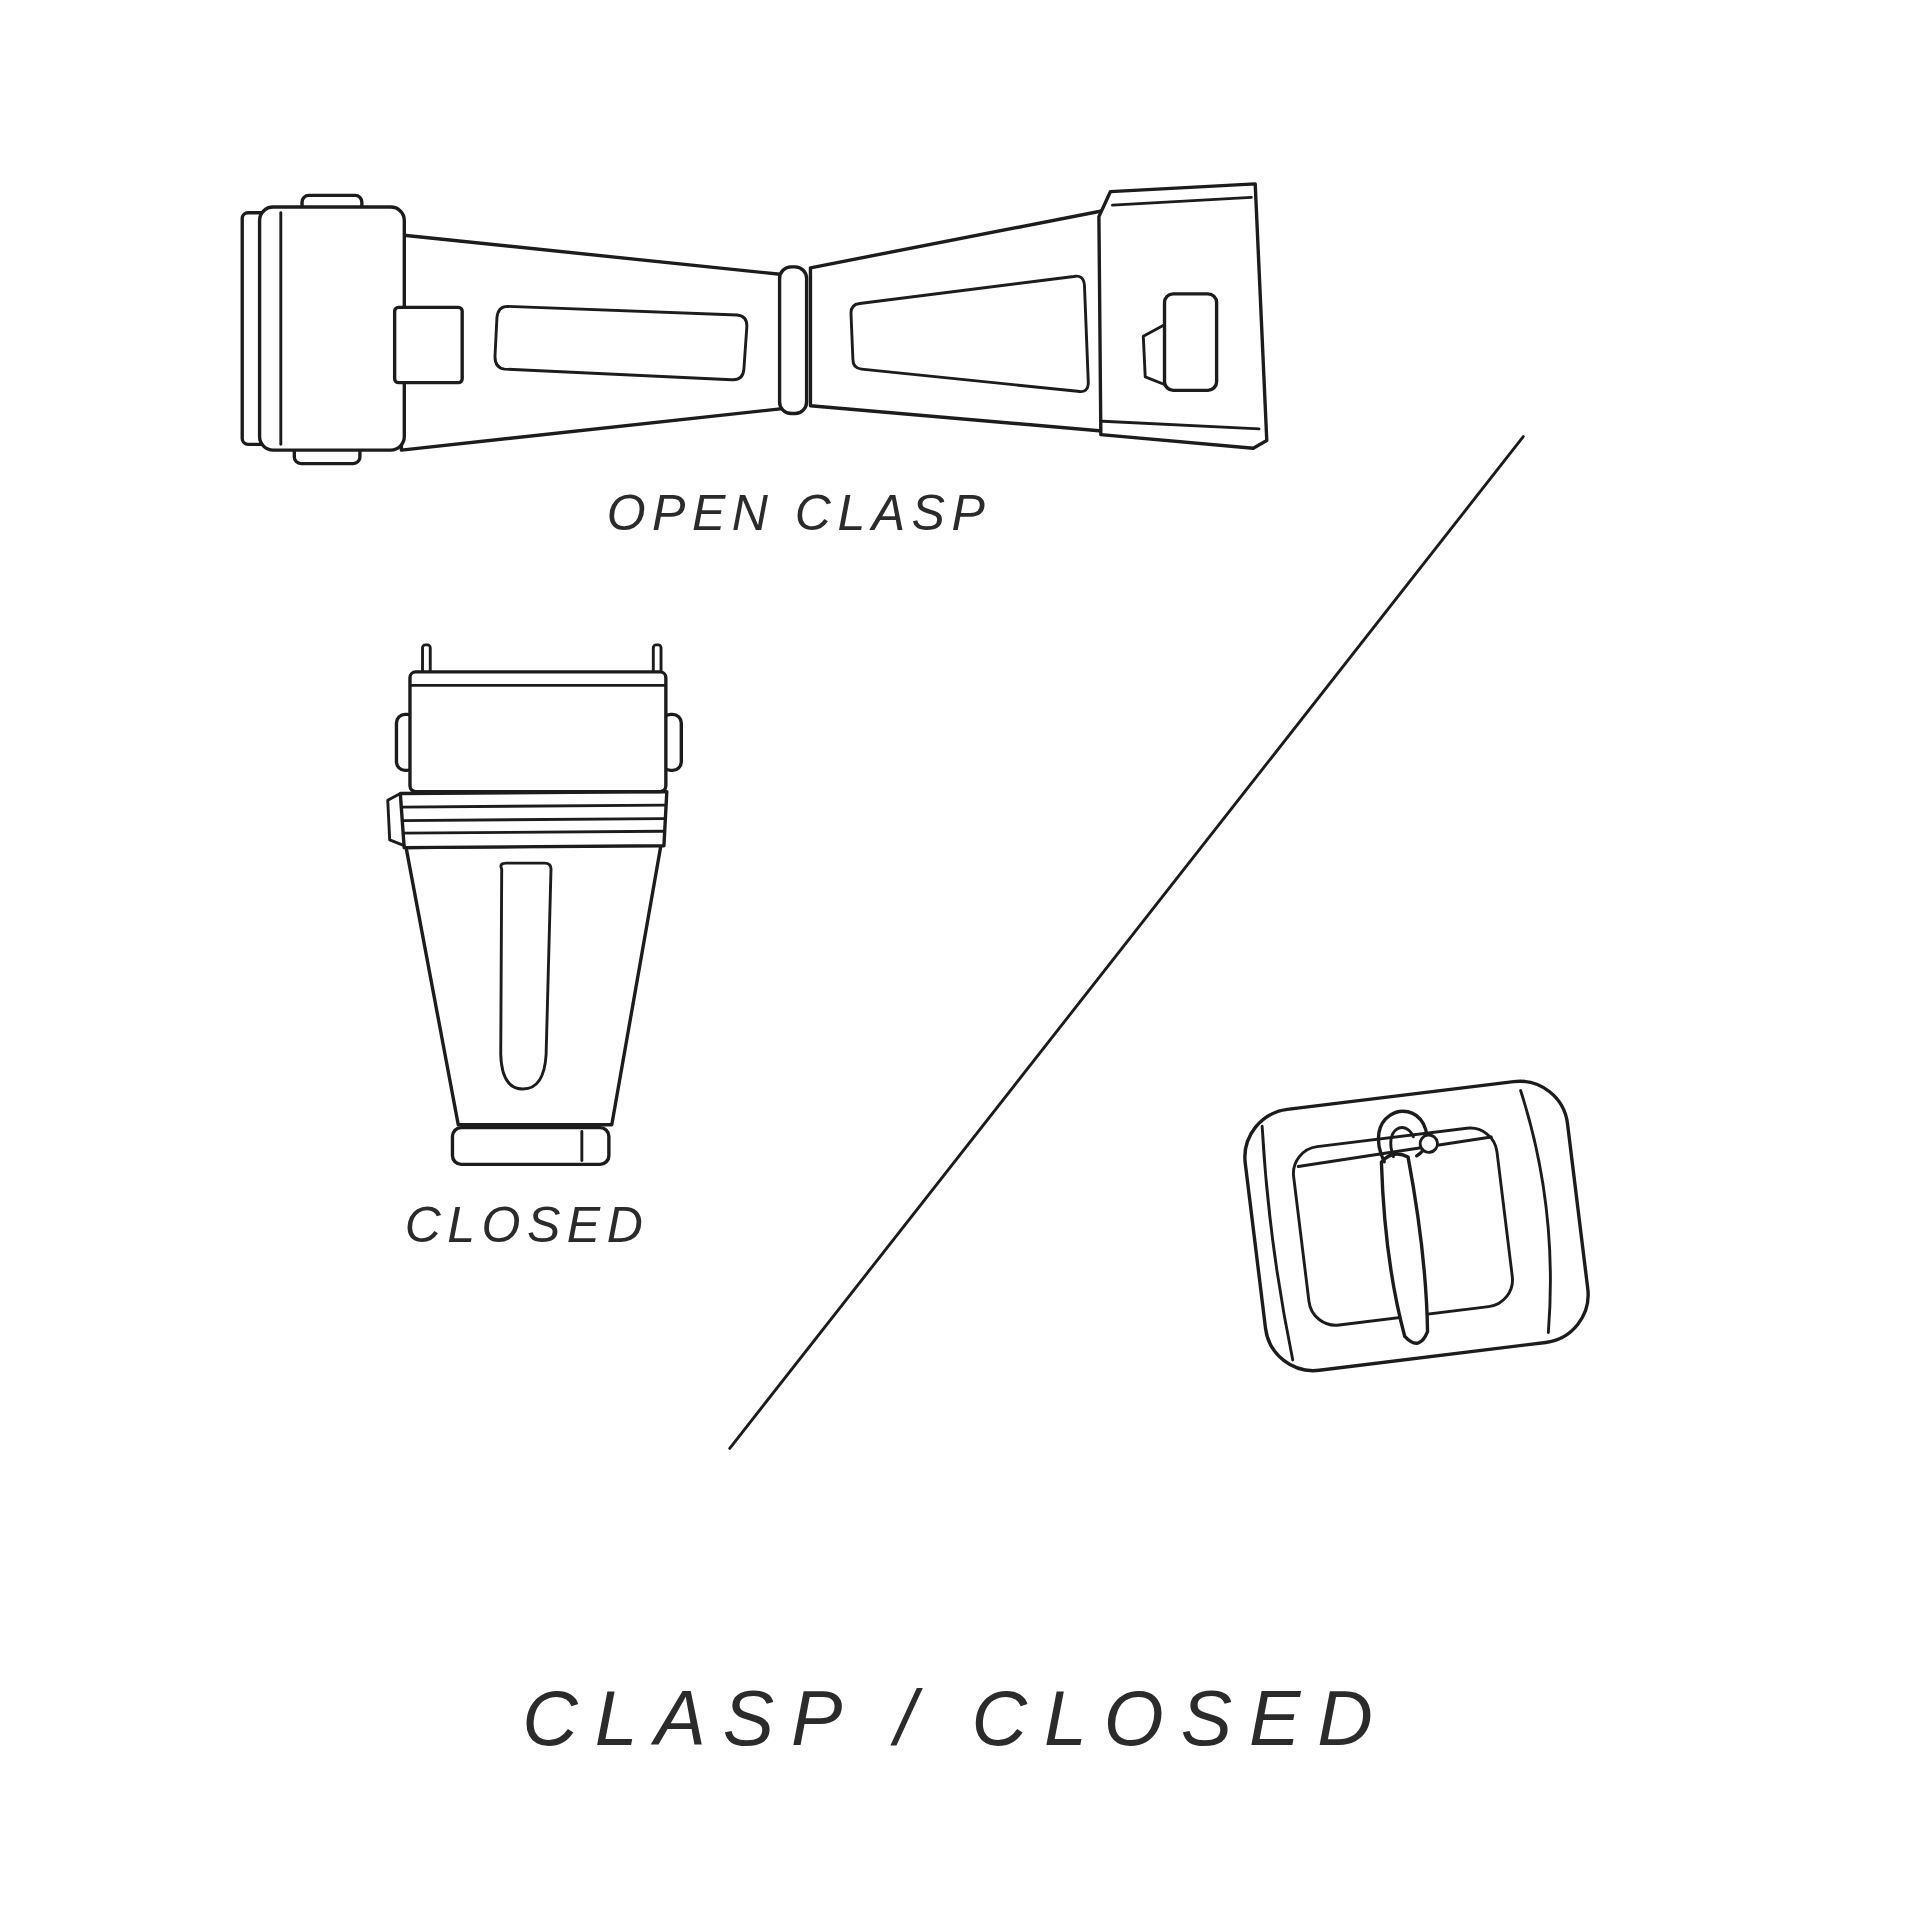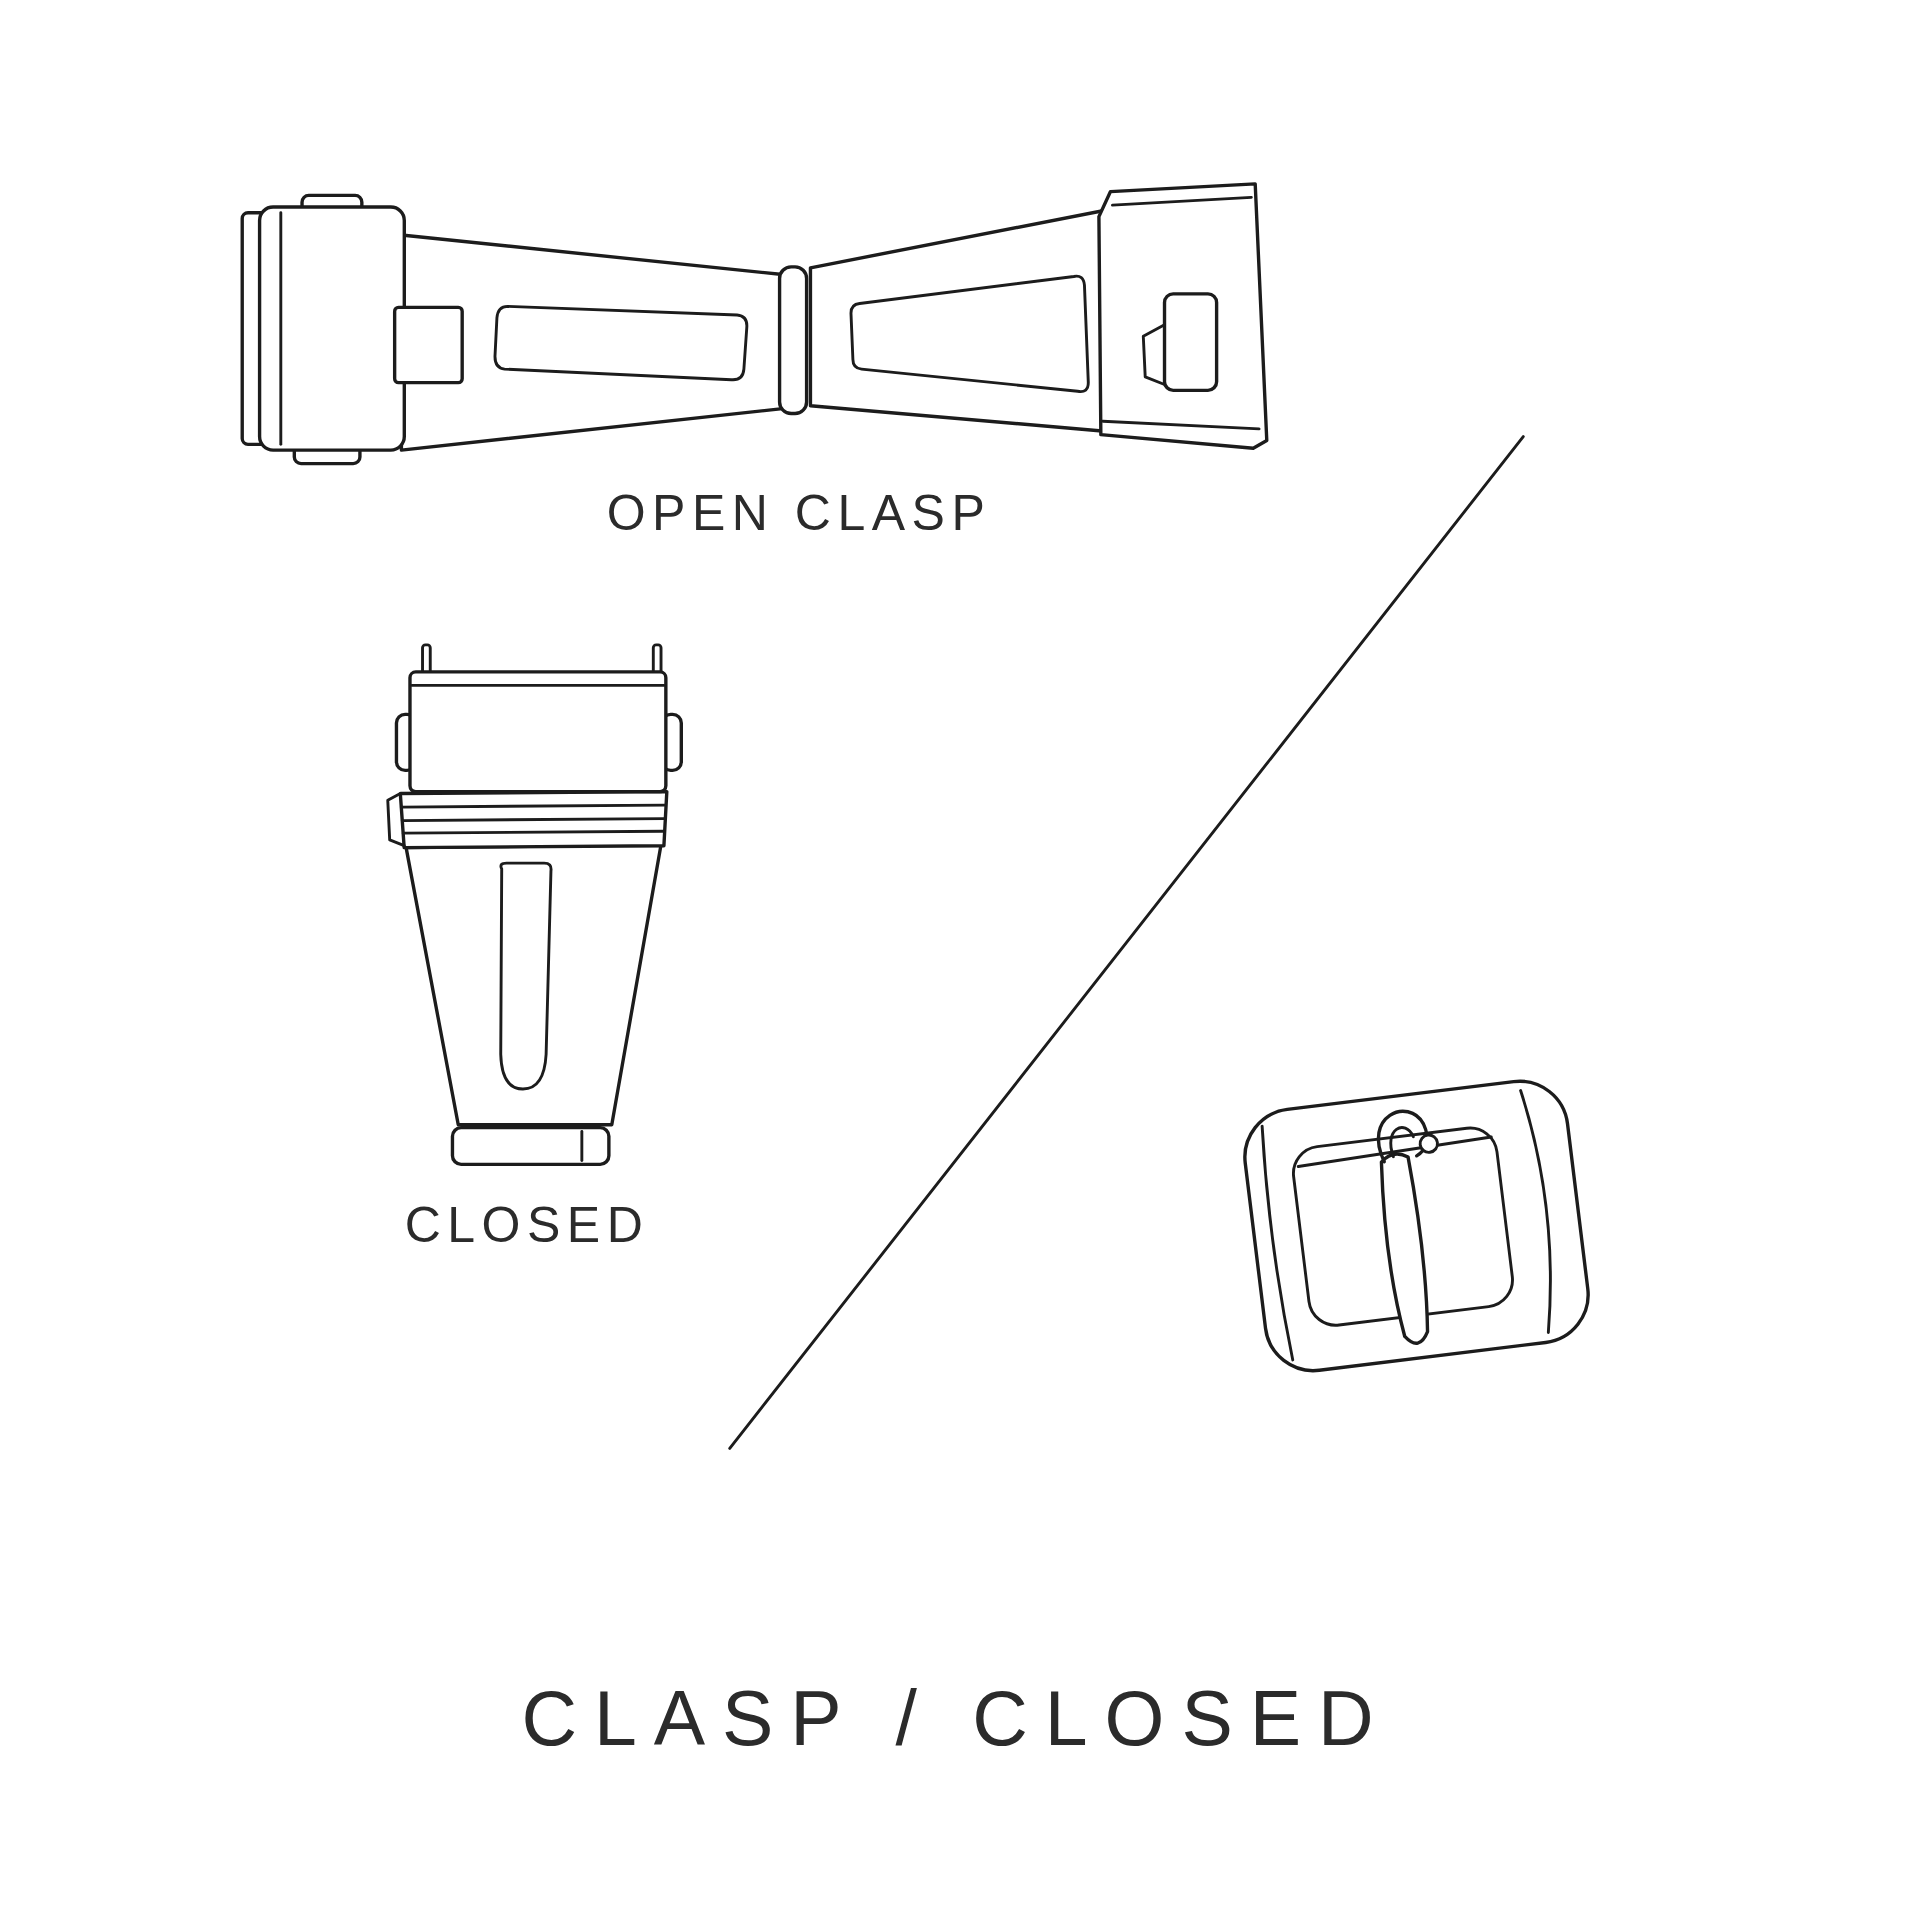--- a/index.html
+++ b/index.html
@@ -7,20 +7,21 @@
     --line:#1c1c1c;
     --text:#2b2b2b;
   }
   html,body{margin:0;padding:0;background:var(--background);}
   #canvas{
     position:relative;
     width:1931px;height:1931px;
     background:var(--background);
     font-family:"Liberation Sans", sans-serif;
     overflow:hidden;
+    font-style:italic;
   }
   .illus{position:absolute;color:var(--line);}
   .illus svg{display:block;}
   .s{fill:none;stroke:currentColor;stroke-width:3.5;stroke-linecap:round;stroke-linejoin:round;}
   .sf{fill:#ffffff;stroke:currentColor;stroke-width:3.5;stroke-linecap:round;stroke-linejoin:round;}
   .thin{stroke-width:3;}
   .label{
     position:absolute;transform:translateX(-50%);
     color:var(--text);font-size:50px;font-weight:500;
     letter-spacing:0.13em;white-space:nowrap;line-height:1;

